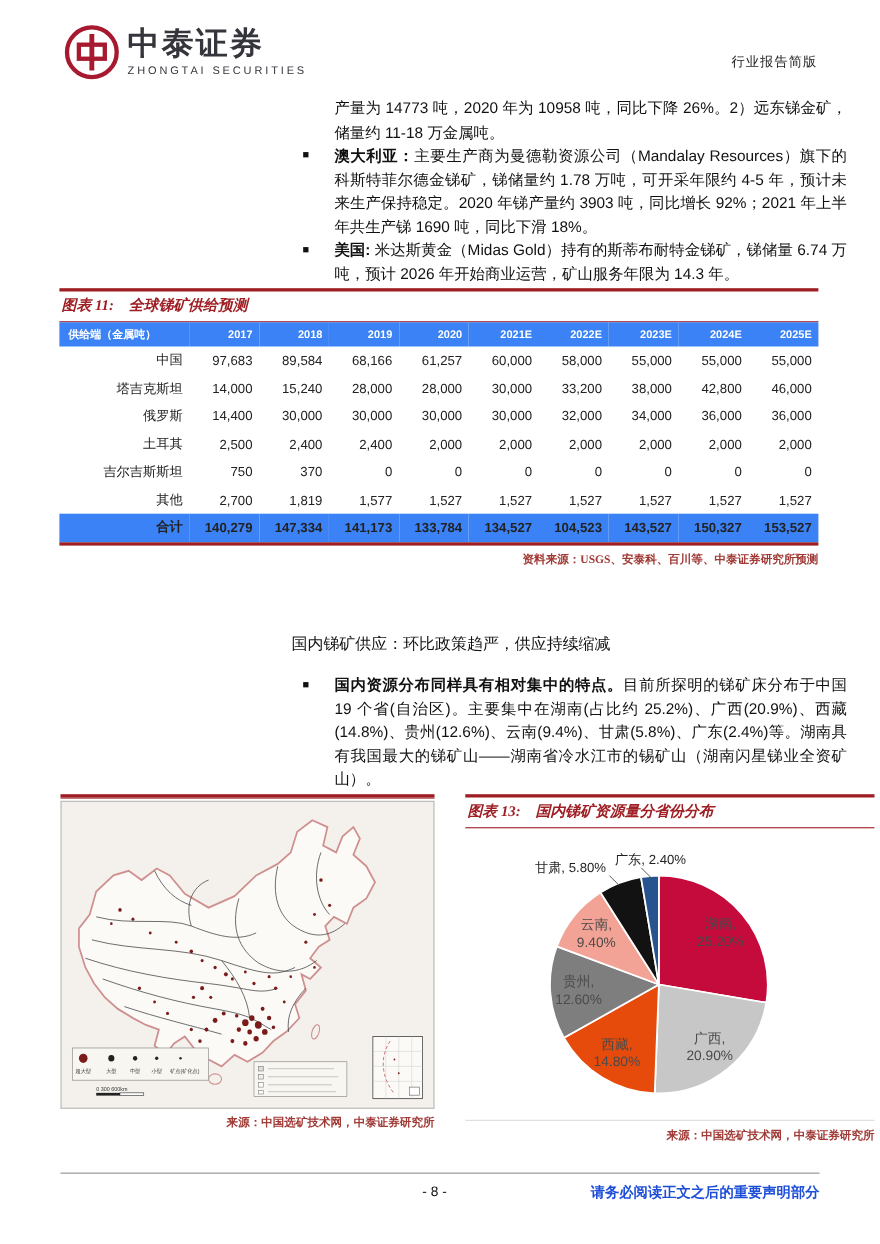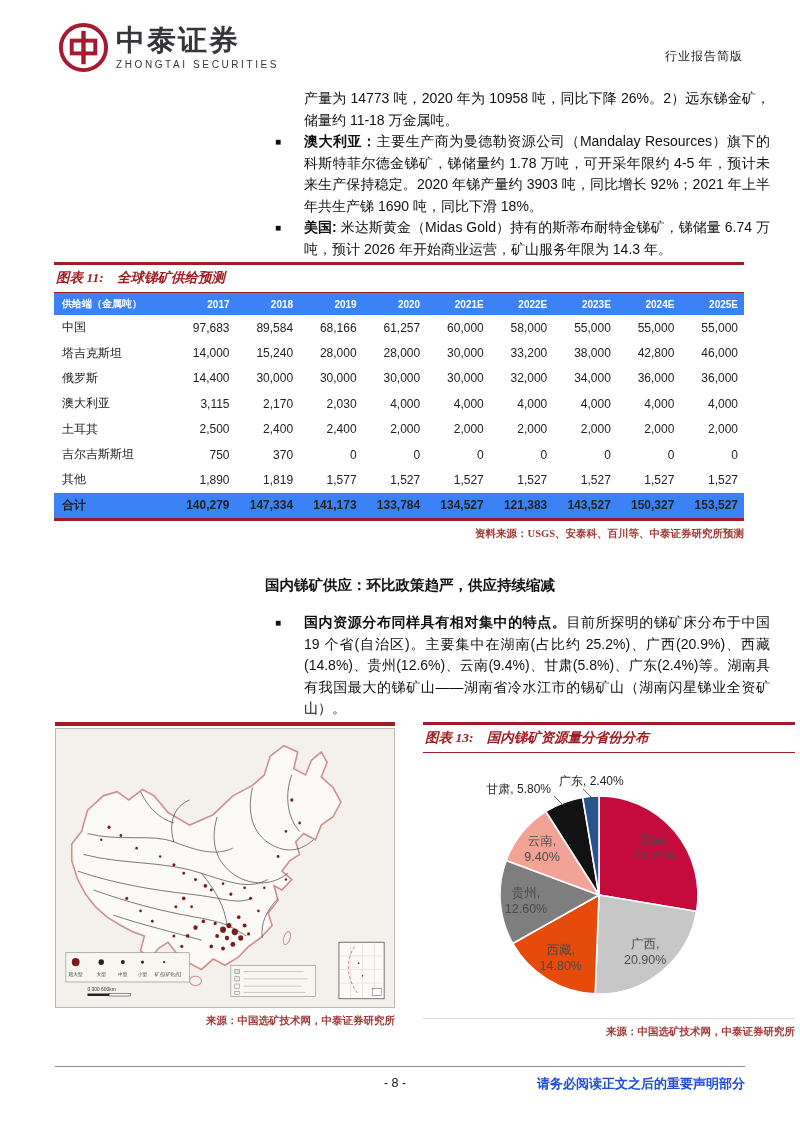--- a/index.html
+++ b/index.html
@@ -30,27 +30,27 @@
   .rule-mid{border-top:1.5px solid #9E1E23;}
   .fig-caption{color:#9E1E23;font-style:italic;font-weight:bold;font-size:13.5px;
                font-family:"Liberation Serif",serif;padding:4px 2px 5px;}
   .fig-caption .cap-t{margin-left:10px;}
   table{border-collapse:collapse;width:100%;font-size:12px;table-layout:fixed;}
   col.c-name{width:118px;}
   thead th{background:#3b82f6;color:#fff;font-weight:bold;padding:4px 6px;font-size:10px;}
   th.cname{text-align:left;padding-left:8px;}
   th.cnum,td.num{text-align:right;}
   tbody td{padding:4.2px 6px;color:#222;}
-  td.rname{text-align:left;padding-left:8px;}
+  td.rname{text-align:right;padding-left:8px;}
   tr.total td{background:#3b82f6;font-weight:bold;}
   .table-source,.fig-source{color:#A03A36;font-size:10.5px;font-weight:bold;margin-top:6px;
                font-family:"Liberation Serif",serif;text-align:right;}
 
   
-  .section-heading{position:absolute;left:265px;top:576px;font-size:14.5px;font-weight:bold;color:#111;margin:0;}
+  .section-heading{position:absolute;left:265px;top:576px;font-size:14.5px;font-weight:normal;color:#111;margin:0;}
   .section-block{position:absolute;left:270px;top:612px;width:500px;}
 
   
   .fig-left{position:absolute;left:55px;top:722px;width:340px;}
   .fig-right{position:absolute;left:423px;top:722px;width:372px;}
   .map-box{margin-top:2px;height:280px;background:#F4F1EC;border:1px solid #b8b8b8;padding:2px;box-sizing:border-box;}
   .map-box svg{width:100%;height:100%;display:block;}
   .pie-wrap{height:258px;margin-top:4px;}
   .pie-wrap svg{width:100%;height:100%;display:block;}
   .hairline{border-top:1px solid #dcdcdc;margin-top:3px;}
@@ -151,32 +151,20 @@
             <td class="num">30,000</td>
             <td class="num">30,000</td>
             <td class="num">30,000</td>
             <td class="num">30,000</td>
             <td class="num">32,000</td>
             <td class="num">34,000</td>
             <td class="num">36,000</td>
             <td class="num">36,000</td>
           </tr>
           <tr>
-            <td class="rname">澳大利亚</td>
-            <td class="num">3,115</td>
-            <td class="num">2,170</td>
-            <td class="num">2,030</td>
-            <td class="num">4,000</td>
-            <td class="num">4,000</td>
-            <td class="num">4,000</td>
-            <td class="num">4,000</td>
-            <td class="num">4,000</td>
-            <td class="num">4,000</td>
-          </tr>
-          <tr>
             <td class="rname">土耳其</td>
             <td class="num">2,500</td>
             <td class="num">2,400</td>
             <td class="num">2,400</td>
             <td class="num">2,000</td>
             <td class="num">2,000</td>
             <td class="num">2,000</td>
             <td class="num">2,000</td>
             <td class="num">2,000</td>
             <td class="num">2,000</td>
@@ -188,38 +176,38 @@
             <td class="num">0</td>
             <td class="num">0</td>
             <td class="num">0</td>
             <td class="num">0</td>
             <td class="num">0</td>
             <td class="num">0</td>
             <td class="num">0</td>
           </tr>
           <tr>
             <td class="rname">其他</td>
-            <td class="num">1,890</td>
+            <td class="num">2,700</td>
             <td class="num">1,819</td>
             <td class="num">1,577</td>
             <td class="num">1,527</td>
             <td class="num">1,527</td>
             <td class="num">1,527</td>
             <td class="num">1,527</td>
             <td class="num">1,527</td>
             <td class="num">1,527</td>
           </tr>
           <tr class="total">
             <td class="rname">合计</td>
             <td class="num">140,279</td>
             <td class="num">147,334</td>
             <td class="num">141,173</td>
             <td class="num">133,784</td>
             <td class="num">134,527</td>
-            <td class="num">121,383</td>
+            <td class="num">104,523</td>
             <td class="num">143,527</td>
             <td class="num">150,327</td>
             <td class="num">153,527</td>
           </tr>
         </tbody>
     </table>
     <div class="rule-thick"></div>
     <div class="table-source">资料来源：USGS、安泰科、百川等、中泰证券研究所预测</div>
   </section>
 

